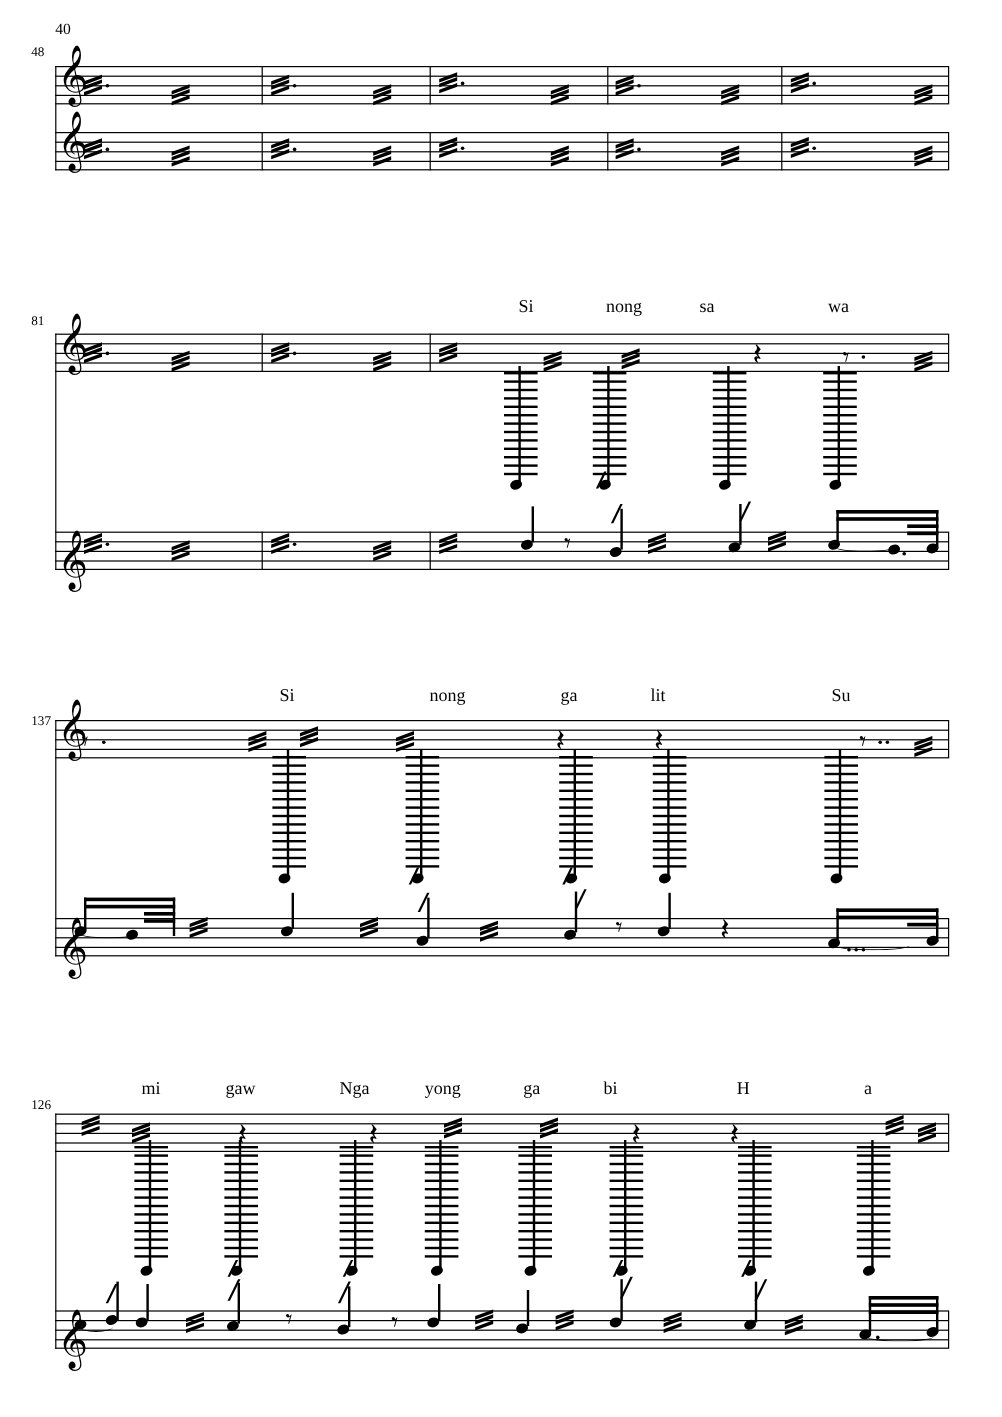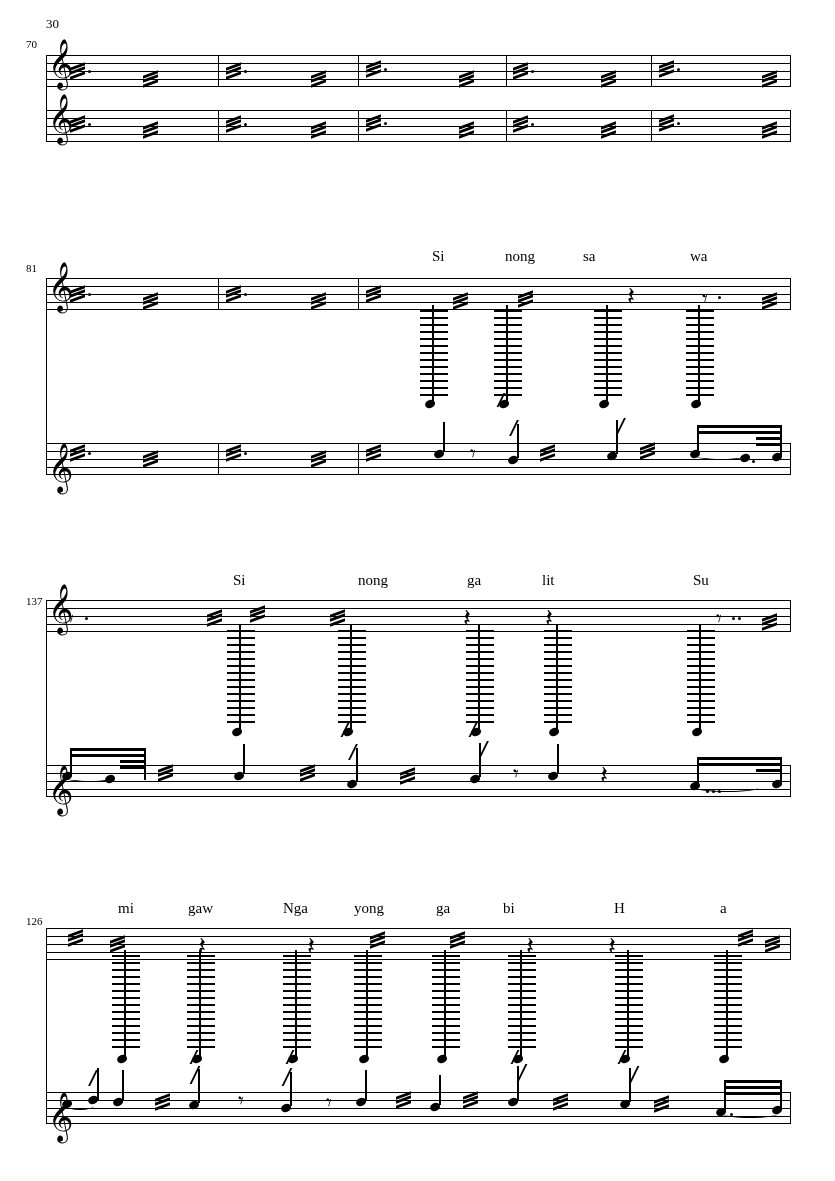--- a/index.html
+++ b/index.html
@@ -128,25 +128,25 @@
   }
   .augdots { position:absolute; }
   .augdots i { position:absolute; width:3px;height:3px;border-radius:50%;background:#000; top:0; }
   .flagbeam { position:absolute; height:3px; background:#000; }
 </style>
 </head>
 <body>
 
 <div class="page">
 
-  <div class="page-num" style="left:46px; top:16px;">30</div>
+  <div class="page-num" style="left:46px; top:16px;">40</div>
 
   <div class="system" style="top:0;left:0;width:835px;height:200px;">
 
-    <div class="meas-num" style="left:26px; top:38px;">70</div>
+    <div class="meas-num" style="left:26px; top:38px;">48</div>
 
     <div class="staff" style="left:46px; top:55px; width:744px;">
       <div class="ln l2"></div>
       <div class="ln l3"></div>
       <div class="ln l4"></div>
     </div>
     <div class="clef" style="left:48px; top:42px;">𝄞</div>
 
     <div class="staff" style="left:46px; top:110px; width:744px;">
       <div class="ln l2"></div>

